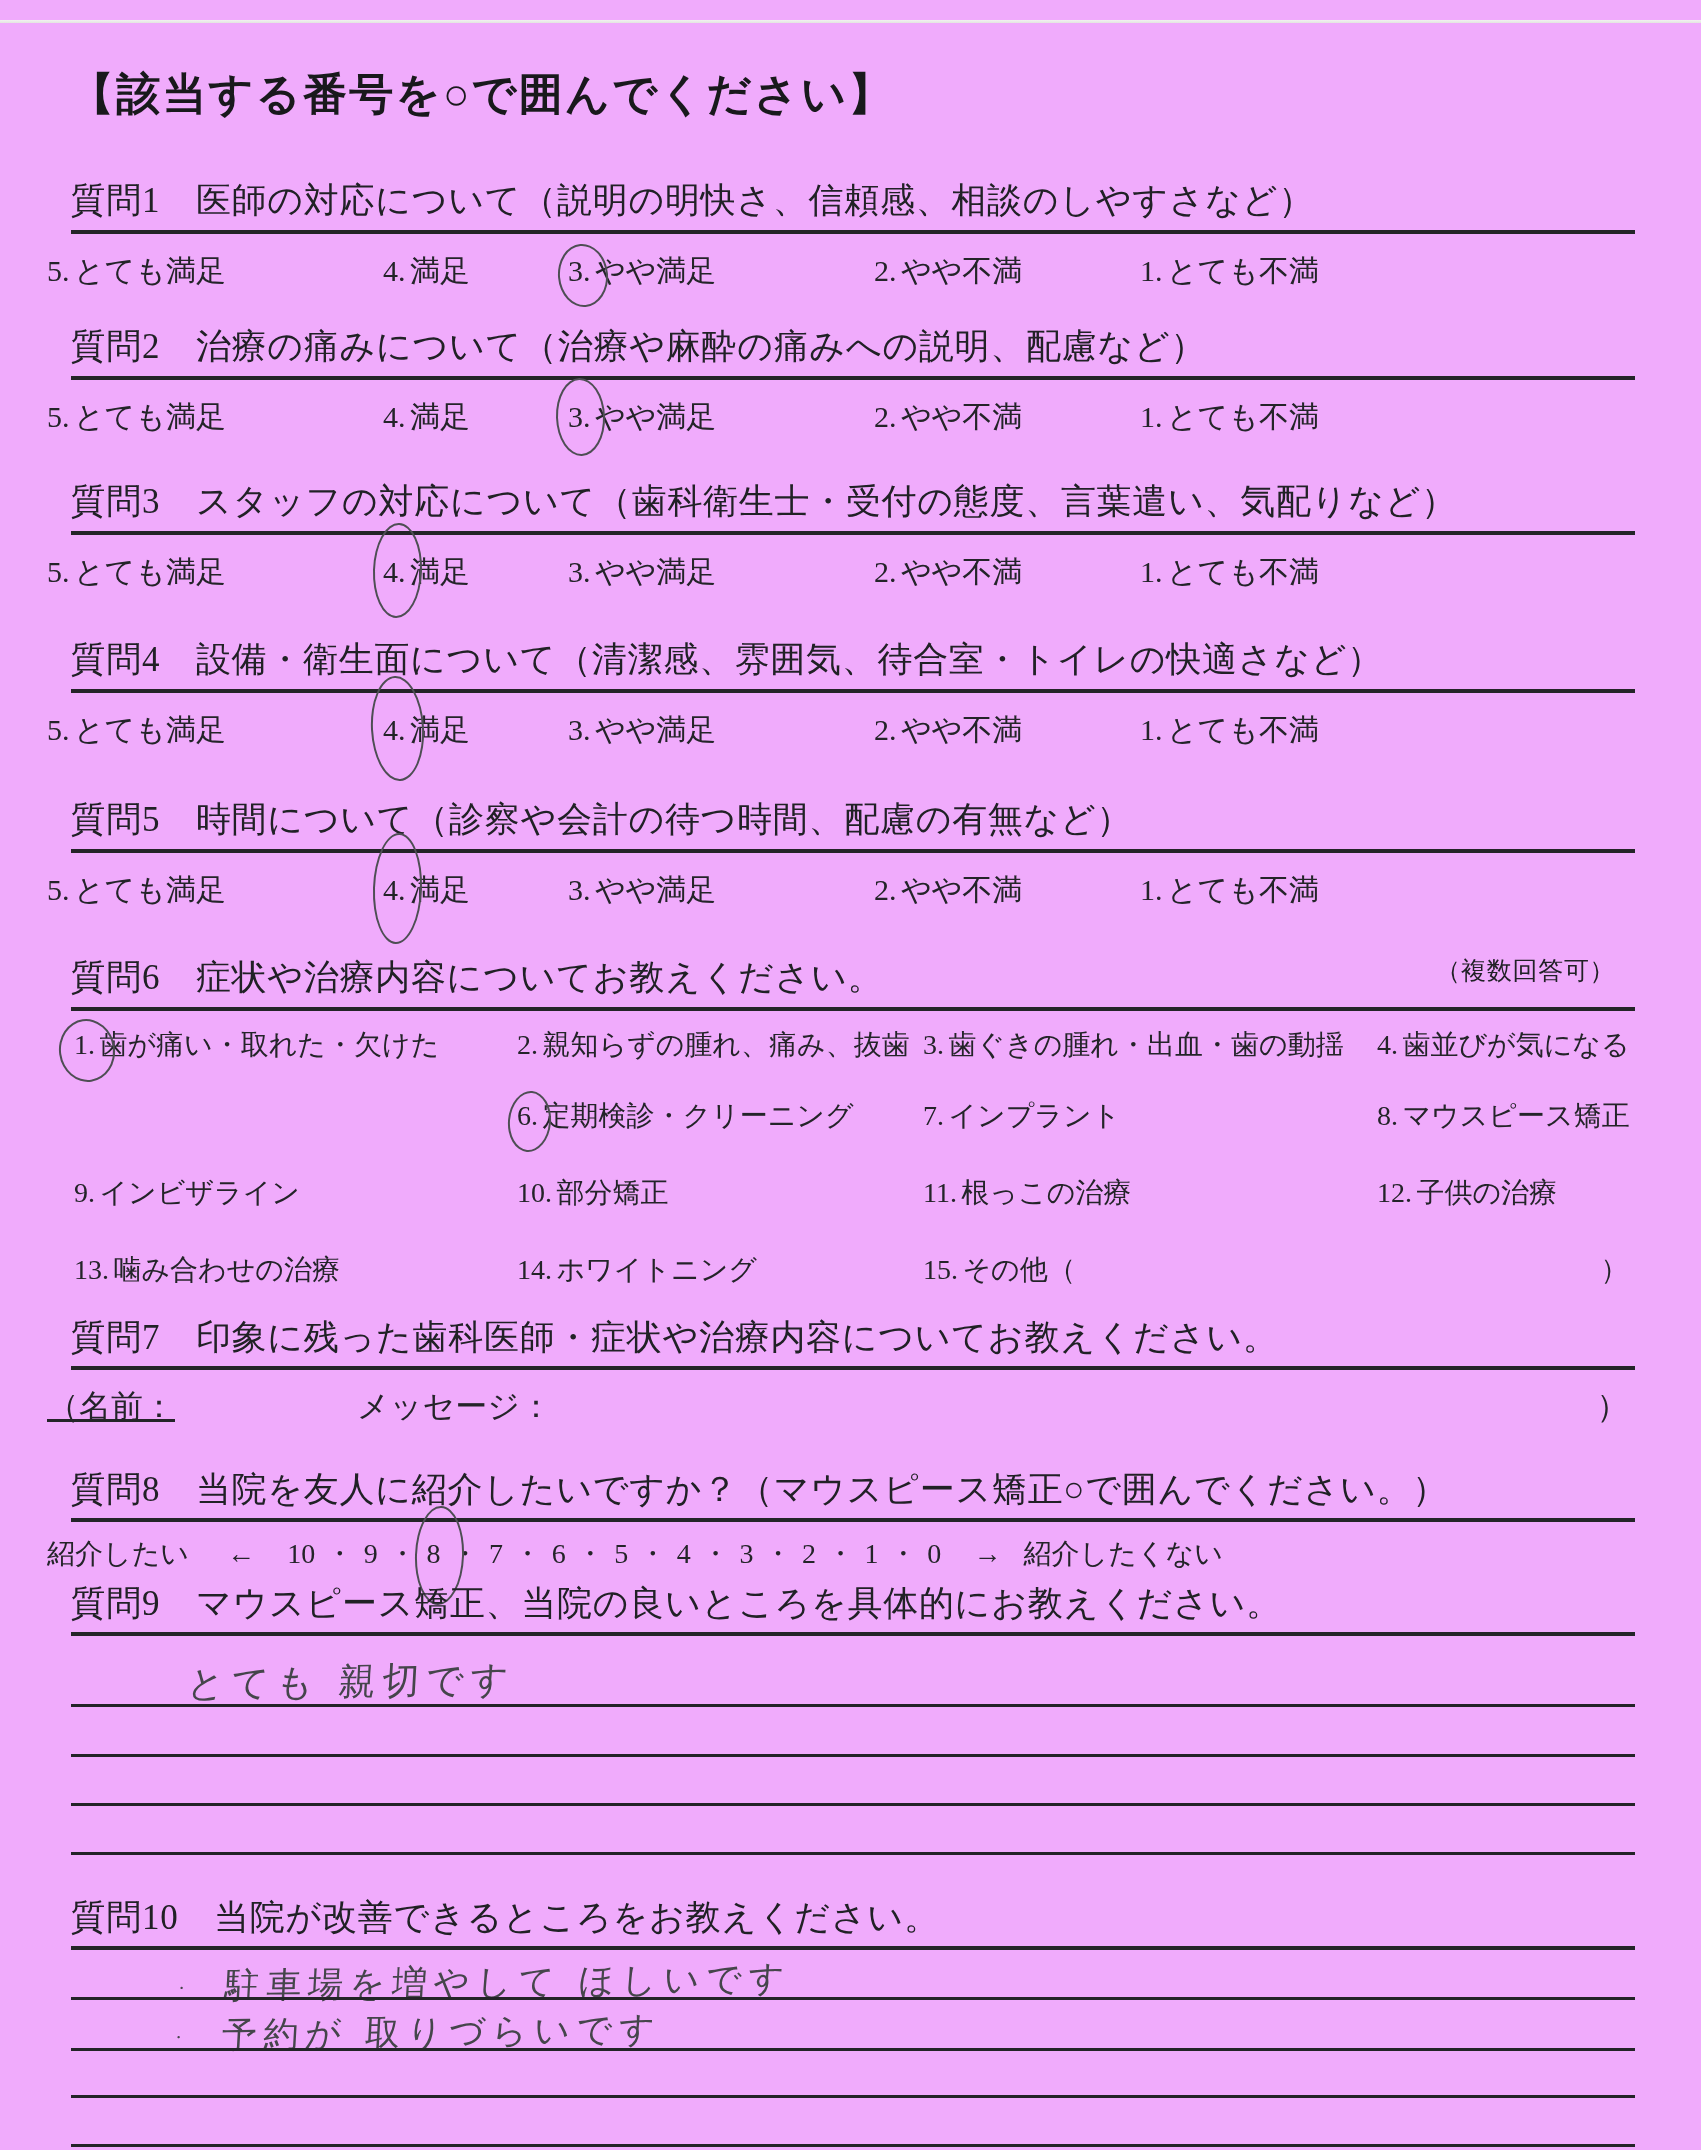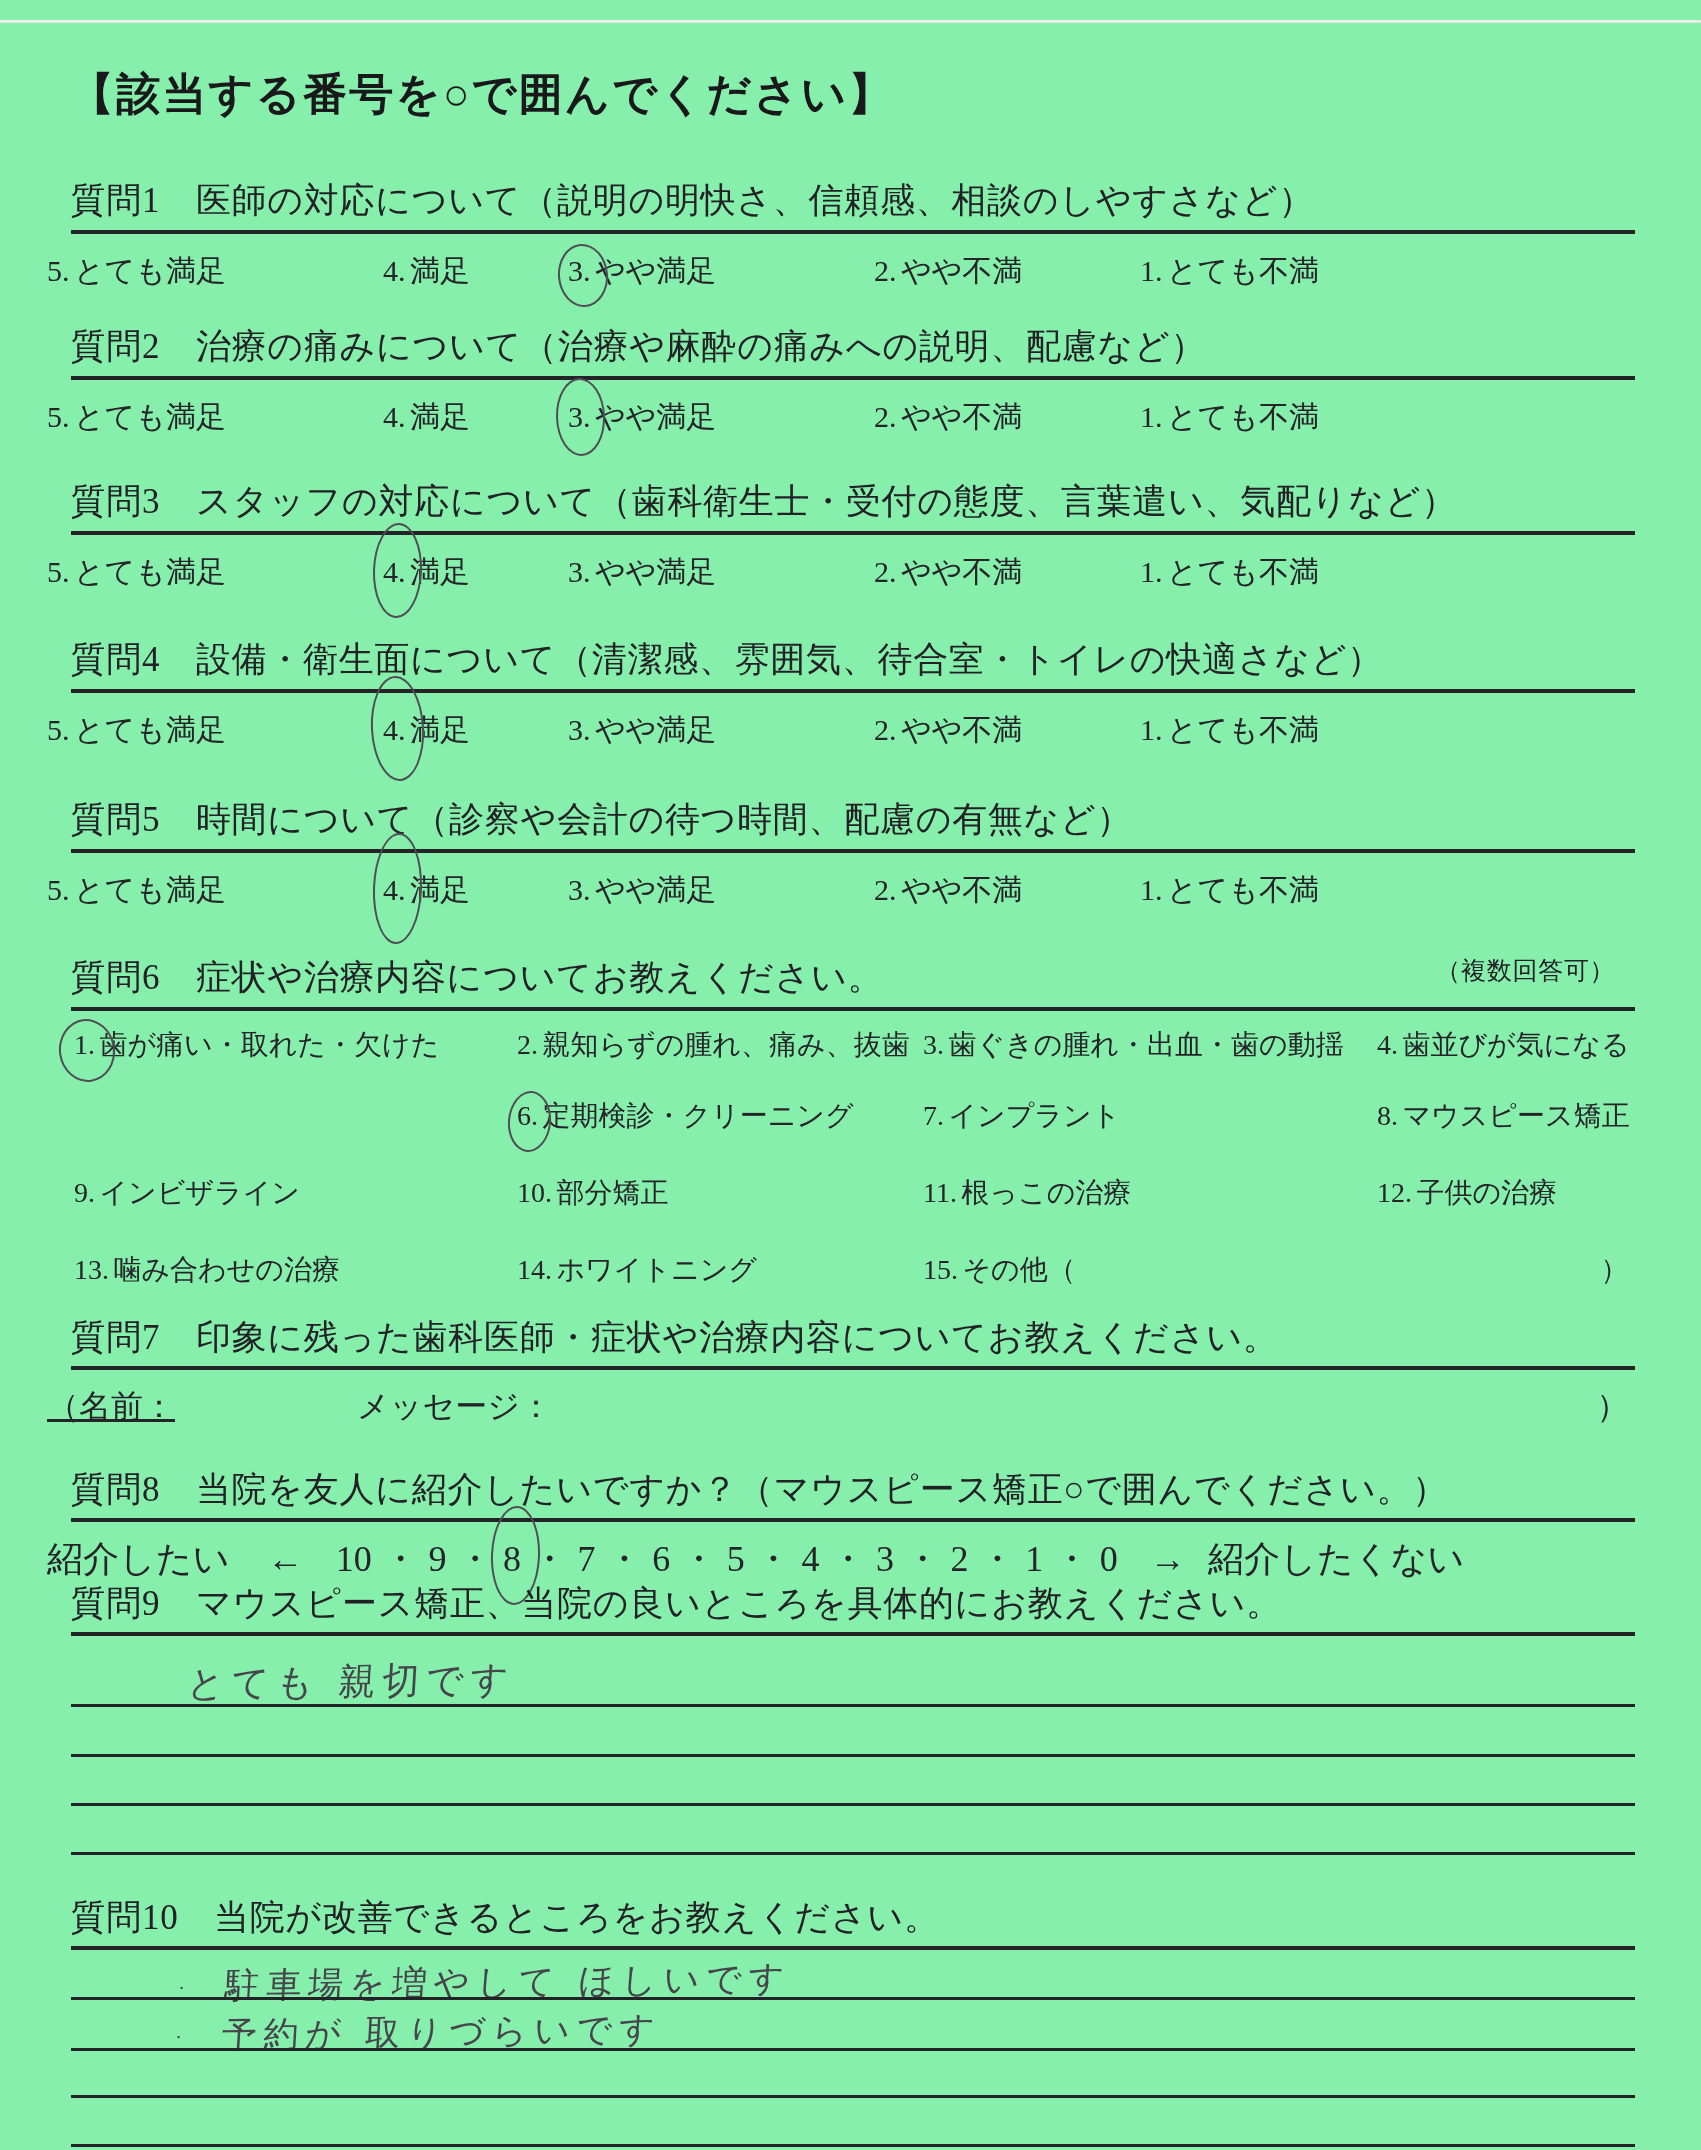--- a/index.html
+++ b/index.html
@@ -1,20 +1,20 @@
 <!DOCTYPE html>
 <html lang="ja" style="font-size:11.8px"><head>
 <meta charset="utf-8">
 <style>
   * { margin:0; padding:0; box-sizing:border-box; }
   html,body { background:#9a9a9a; }
   body { font-family:"Liberation Serif","DejaVu Serif",serif; }
   .page {
     position:relative; width:1701px; height:2151px;
-    background:#86efac; color:#1d1d20; overflow:hidden;
+    background:#f0abfc; color:#1d1d20; overflow:hidden;
     margin:0 auto;
   }
   .scan-line {
     position:absolute; top:20px; left:0; width:100%; height:3px;
     background:linear-gradient(to bottom,#f2f2f0,#e4e4e1);
   }
   .page-title {
     position:absolute; top:65px; left:70px;
     font-size:44px; font-weight:600; letter-spacing:2.2px; color:#19191c;
   }
@@ -40,21 +40,21 @@
   .c-q2 { left:-11.8px; top:-22px; width:49px; height:78px; transform:rotate(-2deg); }
   .c-q3 { left:-10.3px; top:-32px; width:49px; height:95px; transform:rotate(2deg); }
   .c-q4 { left:-11.8px; top:-37px; width:53px; height:105px; transform:rotate(-3deg); }
   .c-q5 { left:-10.3px; top:-40px; width:49px; height:111px; transform:rotate(2deg); }
   .c-o1 { left:-14.8px; top:-10.3px; width:56px; height:63px; transform:rotate(-8deg); }
   .c-o6 { left:-8.9px; top:-8.9px; width:43px; height:61px; transform:rotate(5deg); }
   .c-q8 { left:-11.8px; top:-32px; width:49px; height:99px; transform:rotate(2deg); }
   .paren-close { position:absolute; right:7.4px; top:0; }
   .nps-row {
     position:absolute; left:0; right:0; display:flex; align-items:baseline;
-    font-size:36px; color:#242429; white-space:nowrap;
+    font-size:28px; color:#242429; white-space:nowrap;
   }
   .nps-row .tok { margin-right:16px; }
   .nps-row .numtok { position:relative; margin:0 10.3px; }
   .nps-row .arrow { margin:0 22px; }
   .ansline {
     position:absolute; left:23.6px; right:1.5px; height:0;
     border-bottom:3px solid #232327;
   }
   .hand {
     position:absolute; font-family:"DejaVu Sans",sans-serif;

